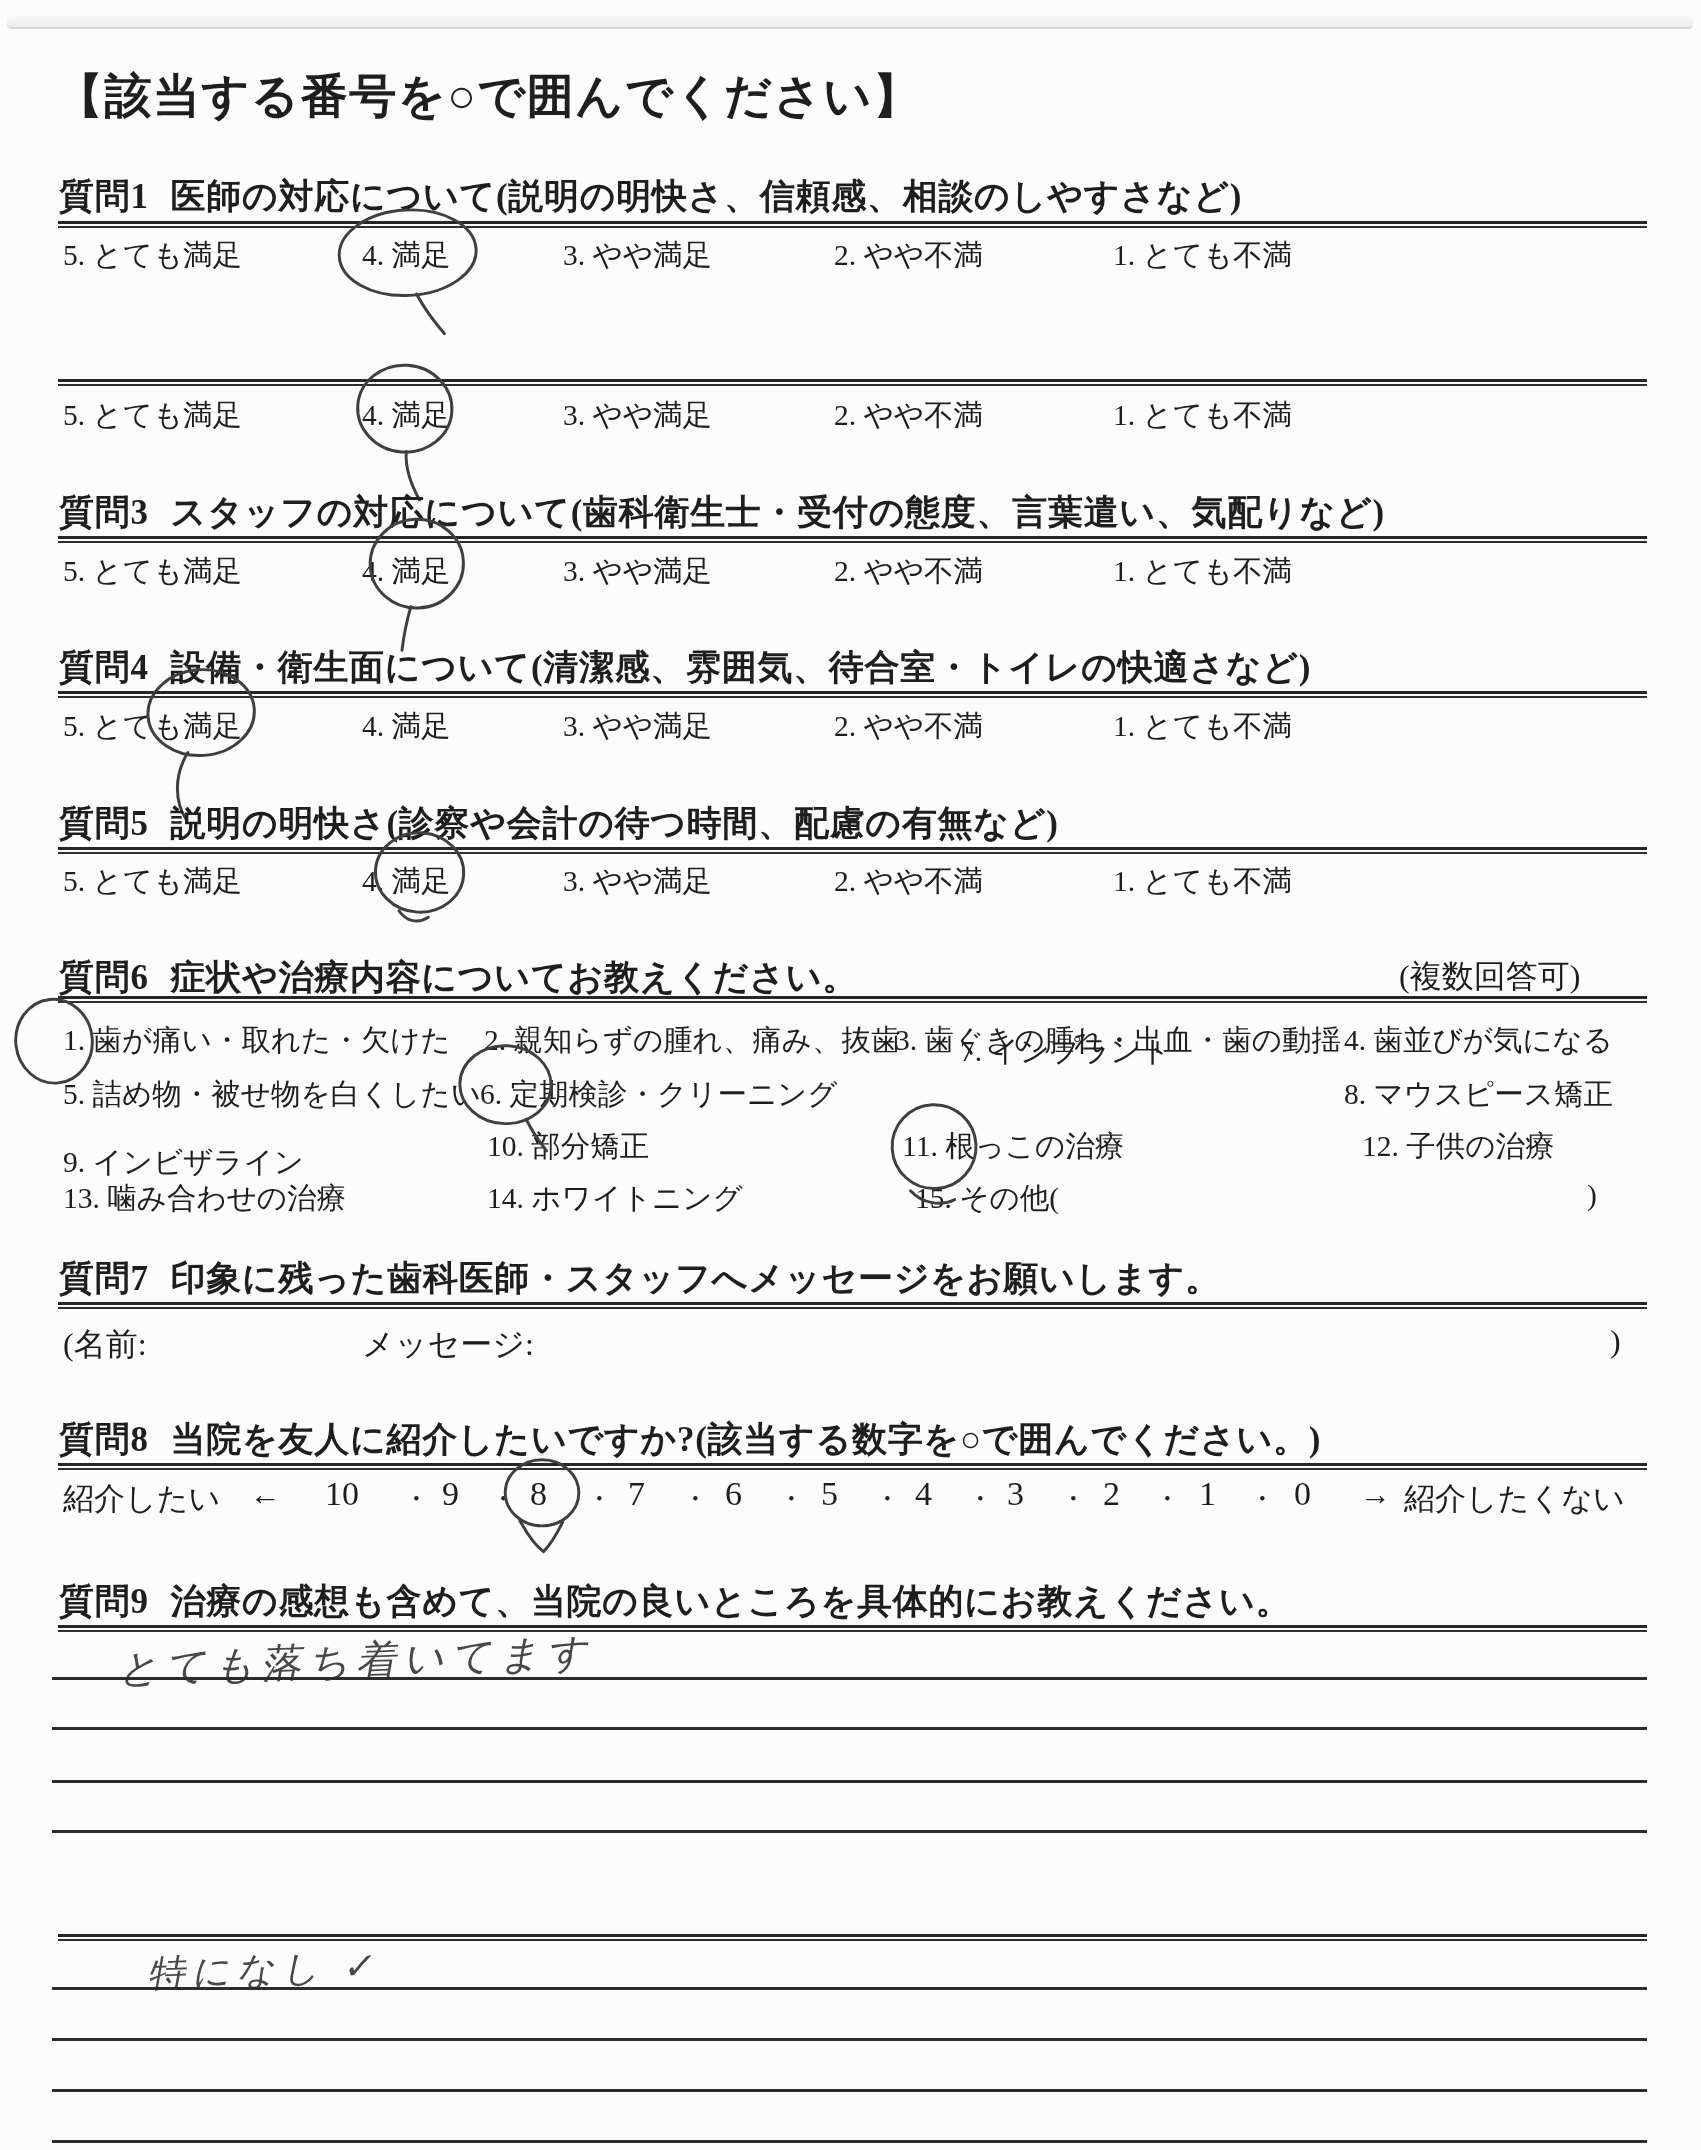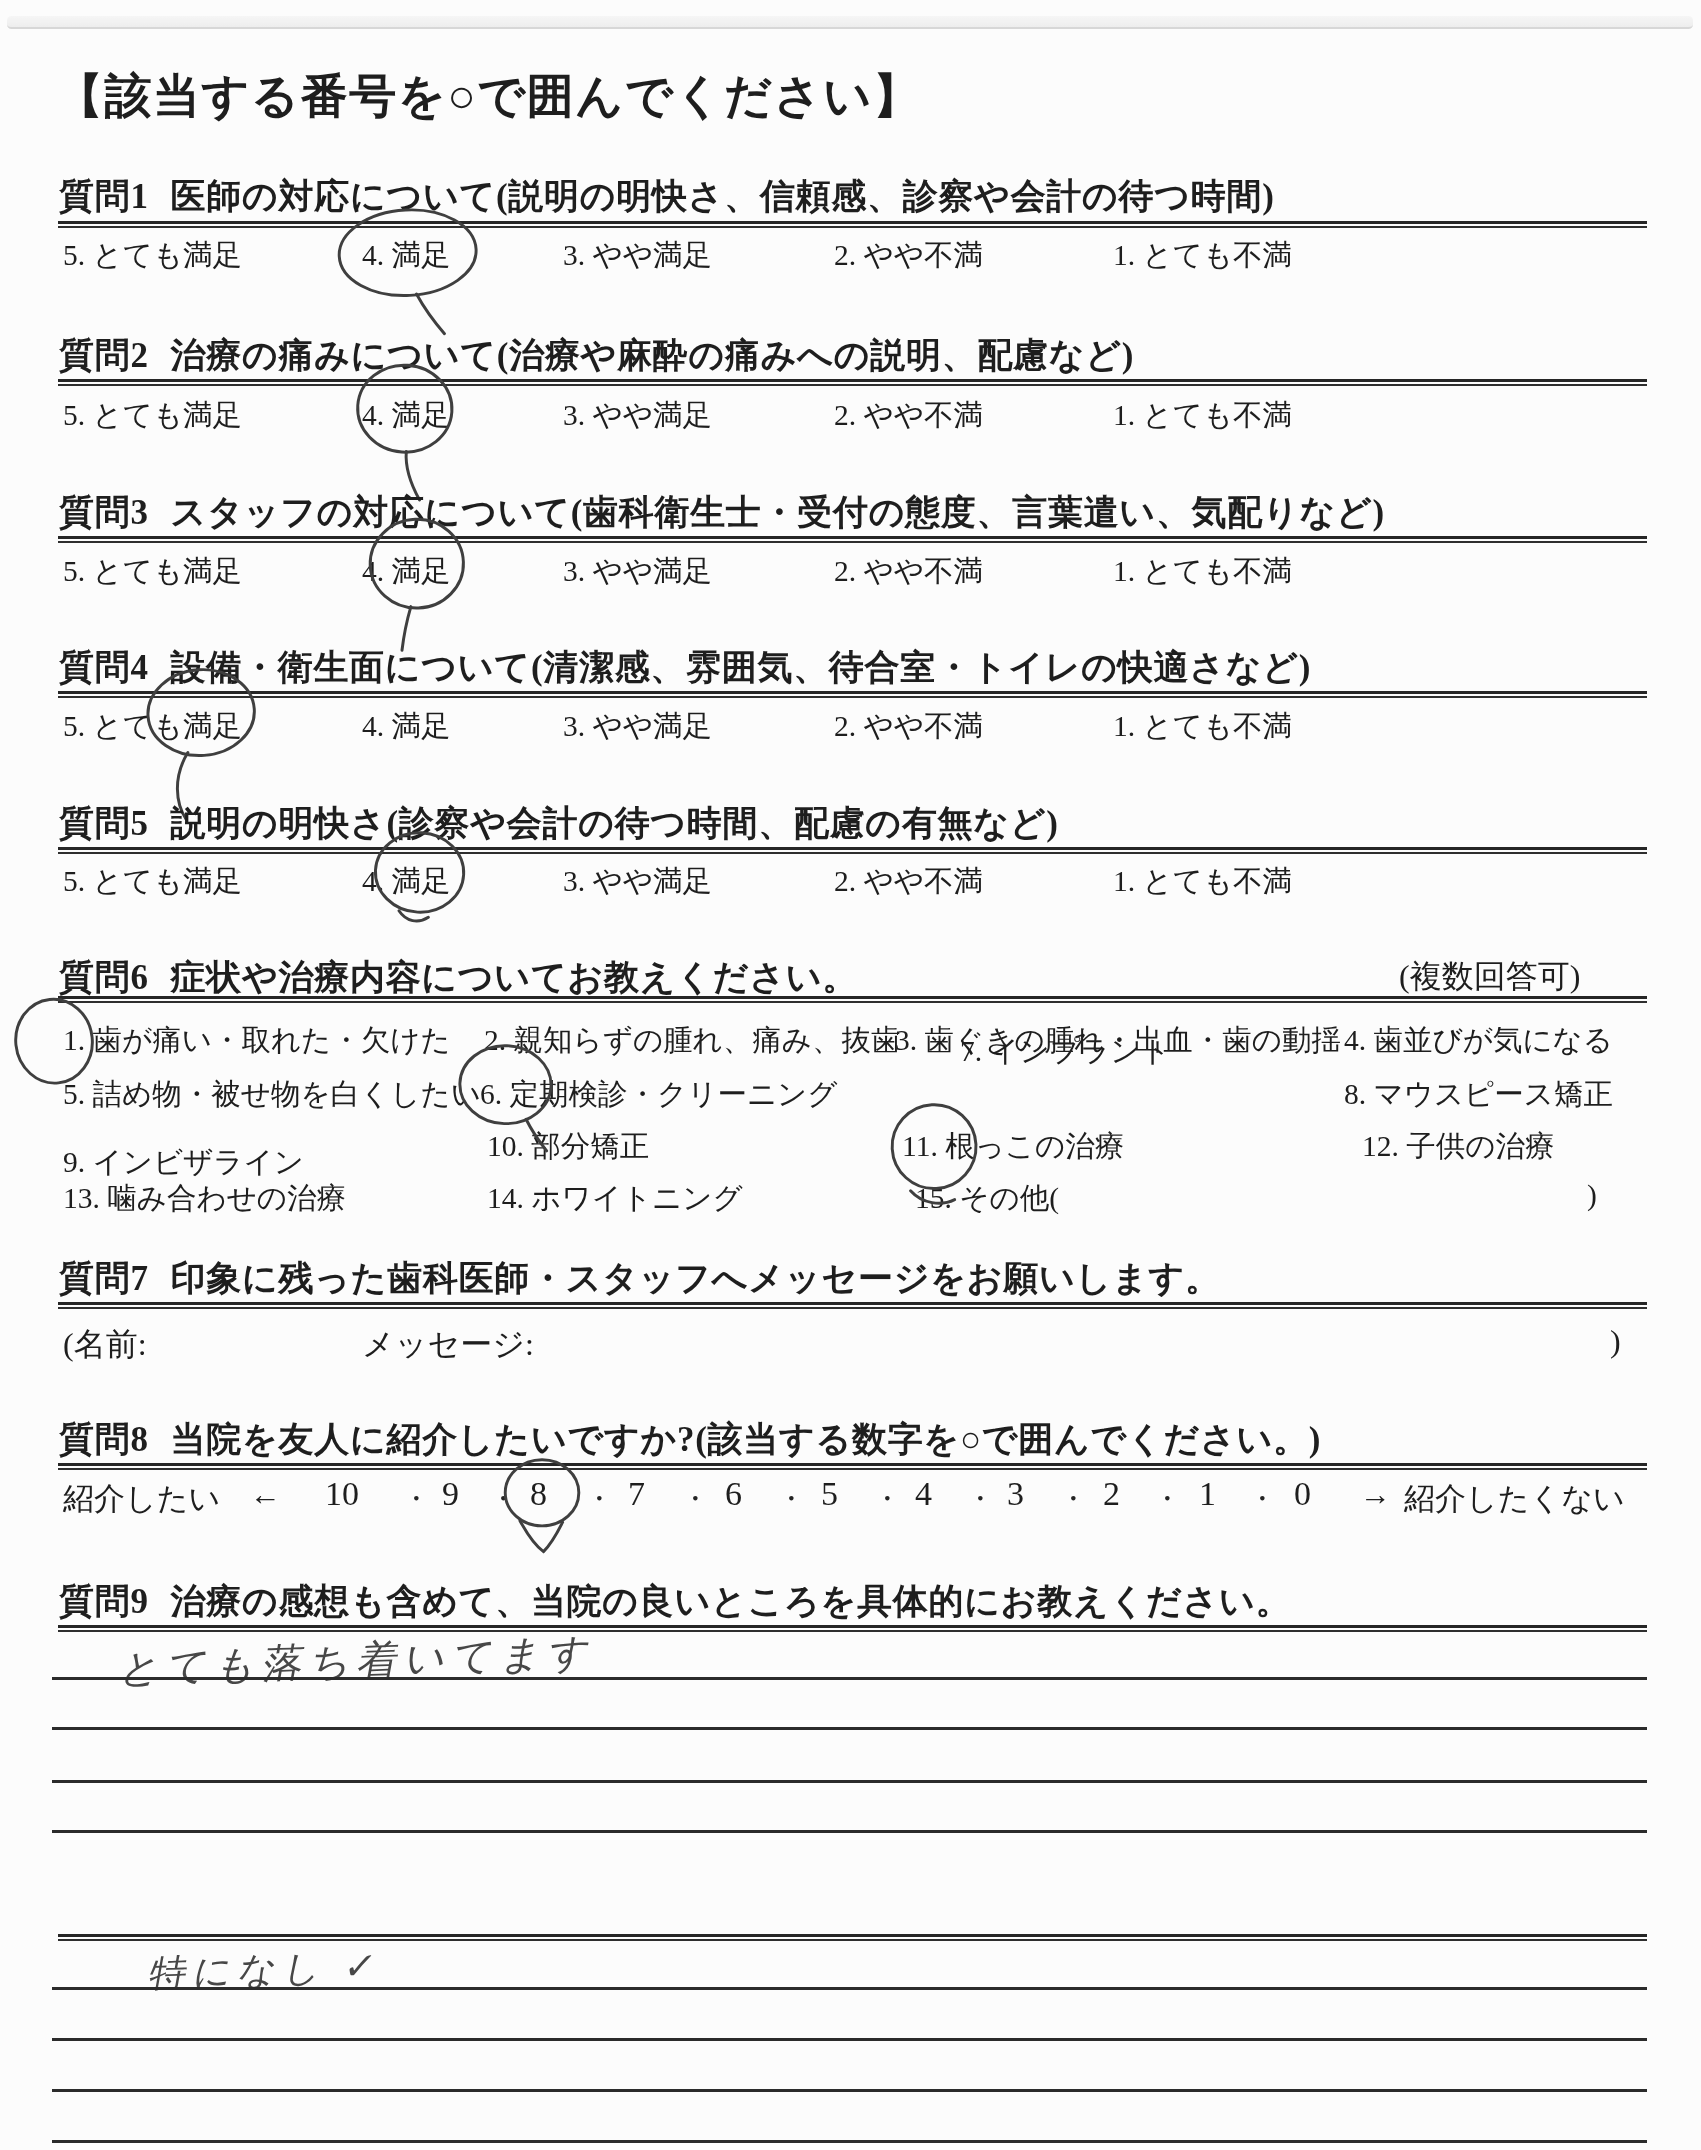--- a/index.html
+++ b/index.html
@@ -39,38 +39,35 @@
 </head>
 <body>
 
 <div class="page">
 
   <div class="scanband"></div>
 
   <div class="heading">【該当する番号を○で囲んでください】</div>
 
   <div class="qtitle" style="top:173px">
-    <span class="qlabel">質問1</span><span>医師の対応について(説明の明快さ、信頼感、診察や会計の待つ時間)</span>
+    <span class="qlabel">質問1</span><span>医師の対応について(説明の明快さ、信頼感、相談のしやすさなど)</span>
   </div>
   <div class="rule2" style="top:221px"></div>
   <div class="row">
     <span class="opt" style="left:63px;top:236px">5. とても満足</span>
     <span class="opt" style="left:362px;top:236px">4. 満足</span>
     <span class="opt" style="left:563px;top:236px">3. やや満足</span>
     <span class="opt" style="left:834px;top:236px">2. やや不満</span>
     <span class="opt" style="left:1113px;top:236px">1. とても不満</span>
   </div>
   <svg class="circle-svg" style="left:334px;top:207px" width="151" height="129" viewBox="0 0 205 175">
     <ellipse cx="100" cy="62" rx="93" ry="58" transform="rotate(-3 100 62)"></ellipse>
     <path d="M 112 118 C 125 142 138 158 150 172"></path>
   </svg>
 
-  <div class="qtitle" style="top:332px">
-    <span class="qlabel">質問2</span><span>治療の痛みについて(治療や麻酔の痛みへの説明、配慮など)</span>
-  </div>
   <div class="rule2" style="top:379px"></div>
   <div class="row">
     <span class="opt" style="left:63px;top:396px">5. とても満足</span>
     <span class="opt" style="left:362px;top:396px">4. 満足</span>
     <span class="opt" style="left:563px;top:396px">3. やや満足</span>
     <span class="opt" style="left:834px;top:396px">2. やや不満</span>
     <span class="opt" style="left:1113px;top:396px">1. とても不満</span>
   </div>
   <svg class="circle-svg" style="left:353px;top:363px" width="111" height="140" viewBox="0 0 150 190">
     <ellipse cx="70" cy="62" rx="64" ry="59" transform="rotate(4 70 62)"></ellipse>

